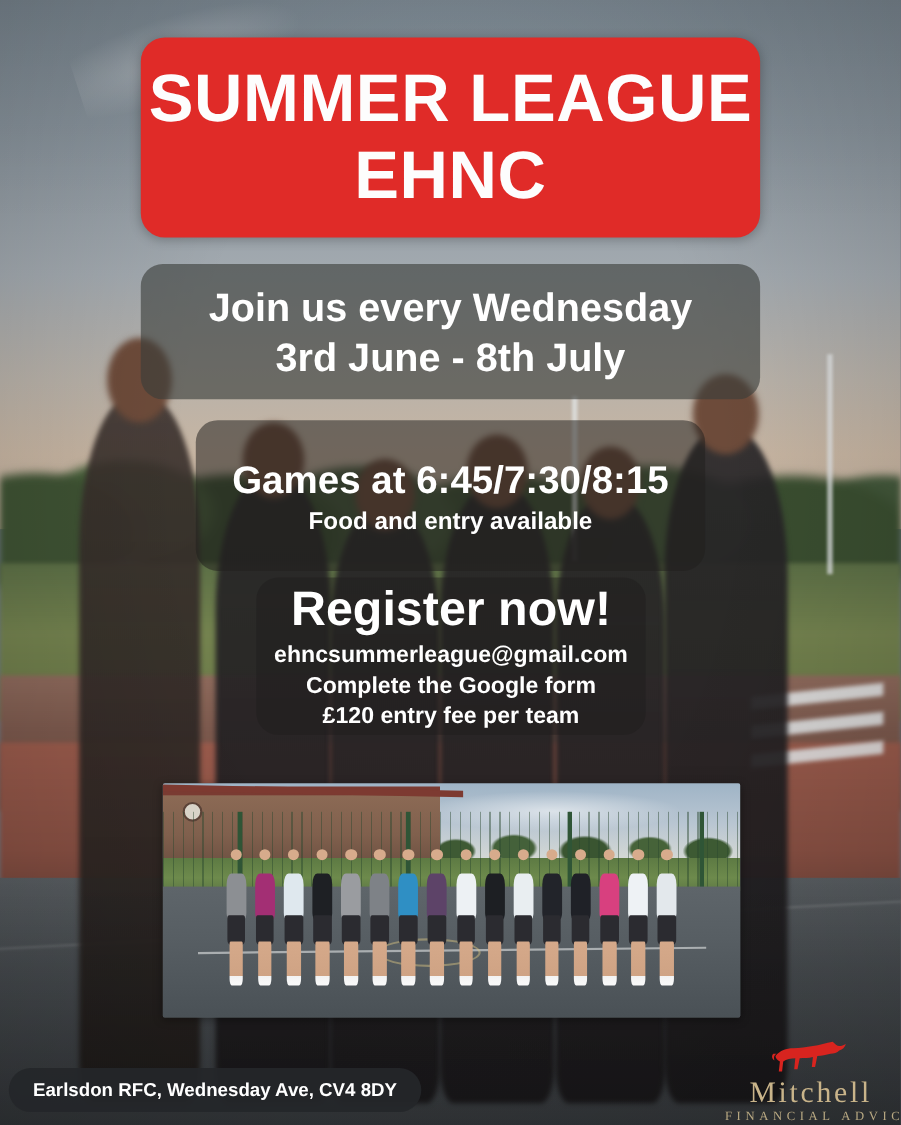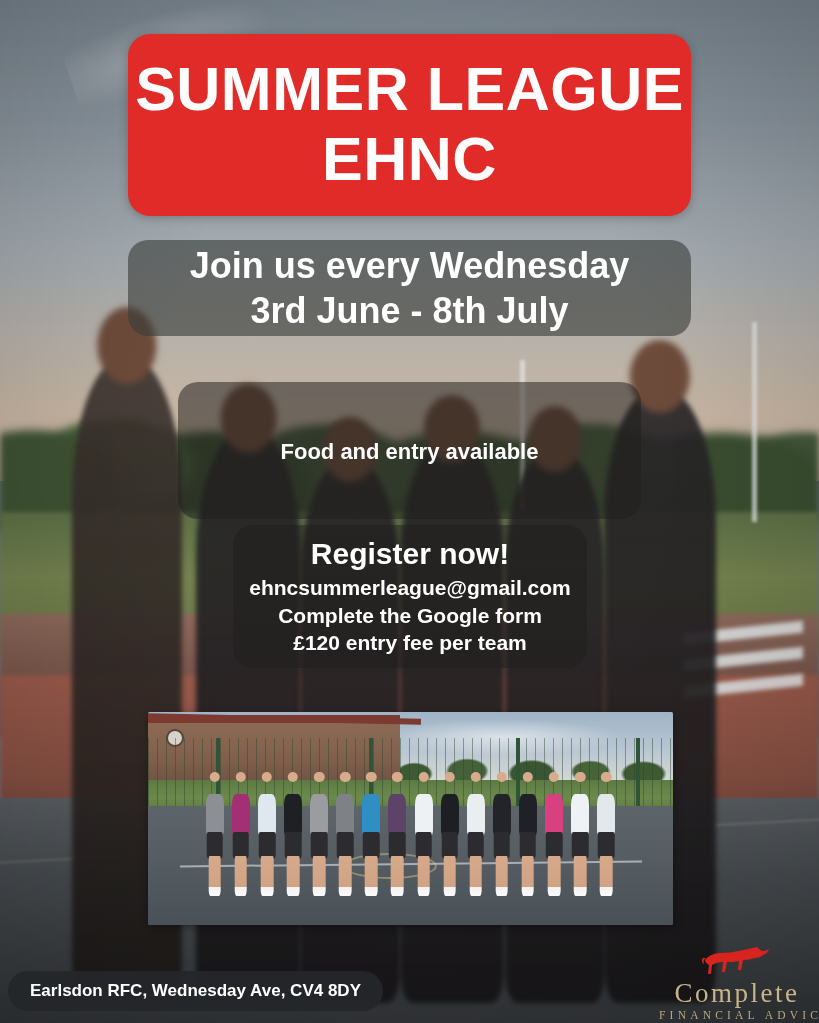--- a/index.html
+++ b/index.html
@@ -173,21 +173,21 @@
     line-height: 1.14;
     letter-spacing: .5px;
     color: #fdfdfd;
     white-space: nowrap;
   }
 
   .when-panel {
     left: 128px;
     top: 240px;
     width: 563px;
-    height: 96px;
+    height: 123px;
     background: rgba(58,62,58,.62);
     display: flex;
     flex-direction: column;
     align-items: center;
     justify-content: center;
   }
   .when-line {
     font-weight: 700;
     font-size: 36px;
     line-height: 1.25;
@@ -234,21 +234,21 @@
     width: 354px;
     height: 143px;
     background: rgba(30,28,28,.46);
     display: flex;
     flex-direction: column;
     align-items: center;
     justify-content: center;
   }
   .register-head {
     font-weight: 700;
-    font-size: 30px;
+    font-size: 44px;
     line-height: 1.15;
     color: #fff;
     white-space: nowrap;
     margin-bottom: 3px;
   }
   .register-sub {
     font-weight: 700;
     font-size: 21px;
     line-height: 1.3;
     color: #fff;
@@ -478,20 +478,21 @@
     <div class="title-line">SUMMER LEAGUE</div>
     <div class="title-line">EHNC</div>
   </div>
 
   <div class="panel when-panel">
     <div class="when-line">Join us every Wednesday</div>
     <div class="when-line">3rd June - 8th July</div>
   </div>
 
   <div class="panel games-panel">
+    <div class="games-head">Games at 6:45/7:30/8:15</div>
     <div class="games-sub">Food and entry available</div>
   </div>
 
   <div class="panel register-panel">
     <div class="register-head">Register now!</div>
     <div class="register-sub">ehncsummerleague@gmail.com</div>
     <div class="register-sub">Complete the Google form</div>
     <div class="register-sub">£120 entry fee per team</div>
   </div>
 
@@ -611,17 +612,17 @@
 
   <div class="venue-badge">
     <span>Earlsdon RFC, Wednesday Ave, CV4 8DY</span>
   </div>
 
   <div class="sponsor">
     <svg class="sponsor-lion" width="72" height="34" viewBox="0 0 72 34" aria-hidden="true">
       <path fill="#d8241f" d="M4 16 C8 11 14 9 20 9 C26 9 32 8 38 7 C44 6 50 4 56 3 C58 5 60 7 62 7 C64 7 66 6 68 5 C67 8 65 10 62 11 C60 13 57 14 54 14 C50 15 46 16 42 16 L40 26 L37 26 L38 17 C34 18 30 18 26 18 L24 28 L21 28 L22 18 C18 18 14 19 11 21 L10 30 L7 30 L8 21 C6 20 4 18 4 16 Z"></path>
       <path fill="#d8241f" d="M2 14 C0 16 1 19 3 20 C2 17 3 15 5 14 Z"></path>
     </svg>
-    <div class="sponsor-name">Complete</div>
+    <div class="sponsor-name">Mitchell</div>
     <div class="sponsor-tag">FINANCIAL ADVICE</div>
   </div>
 
 </div>
 
 </body></html>

